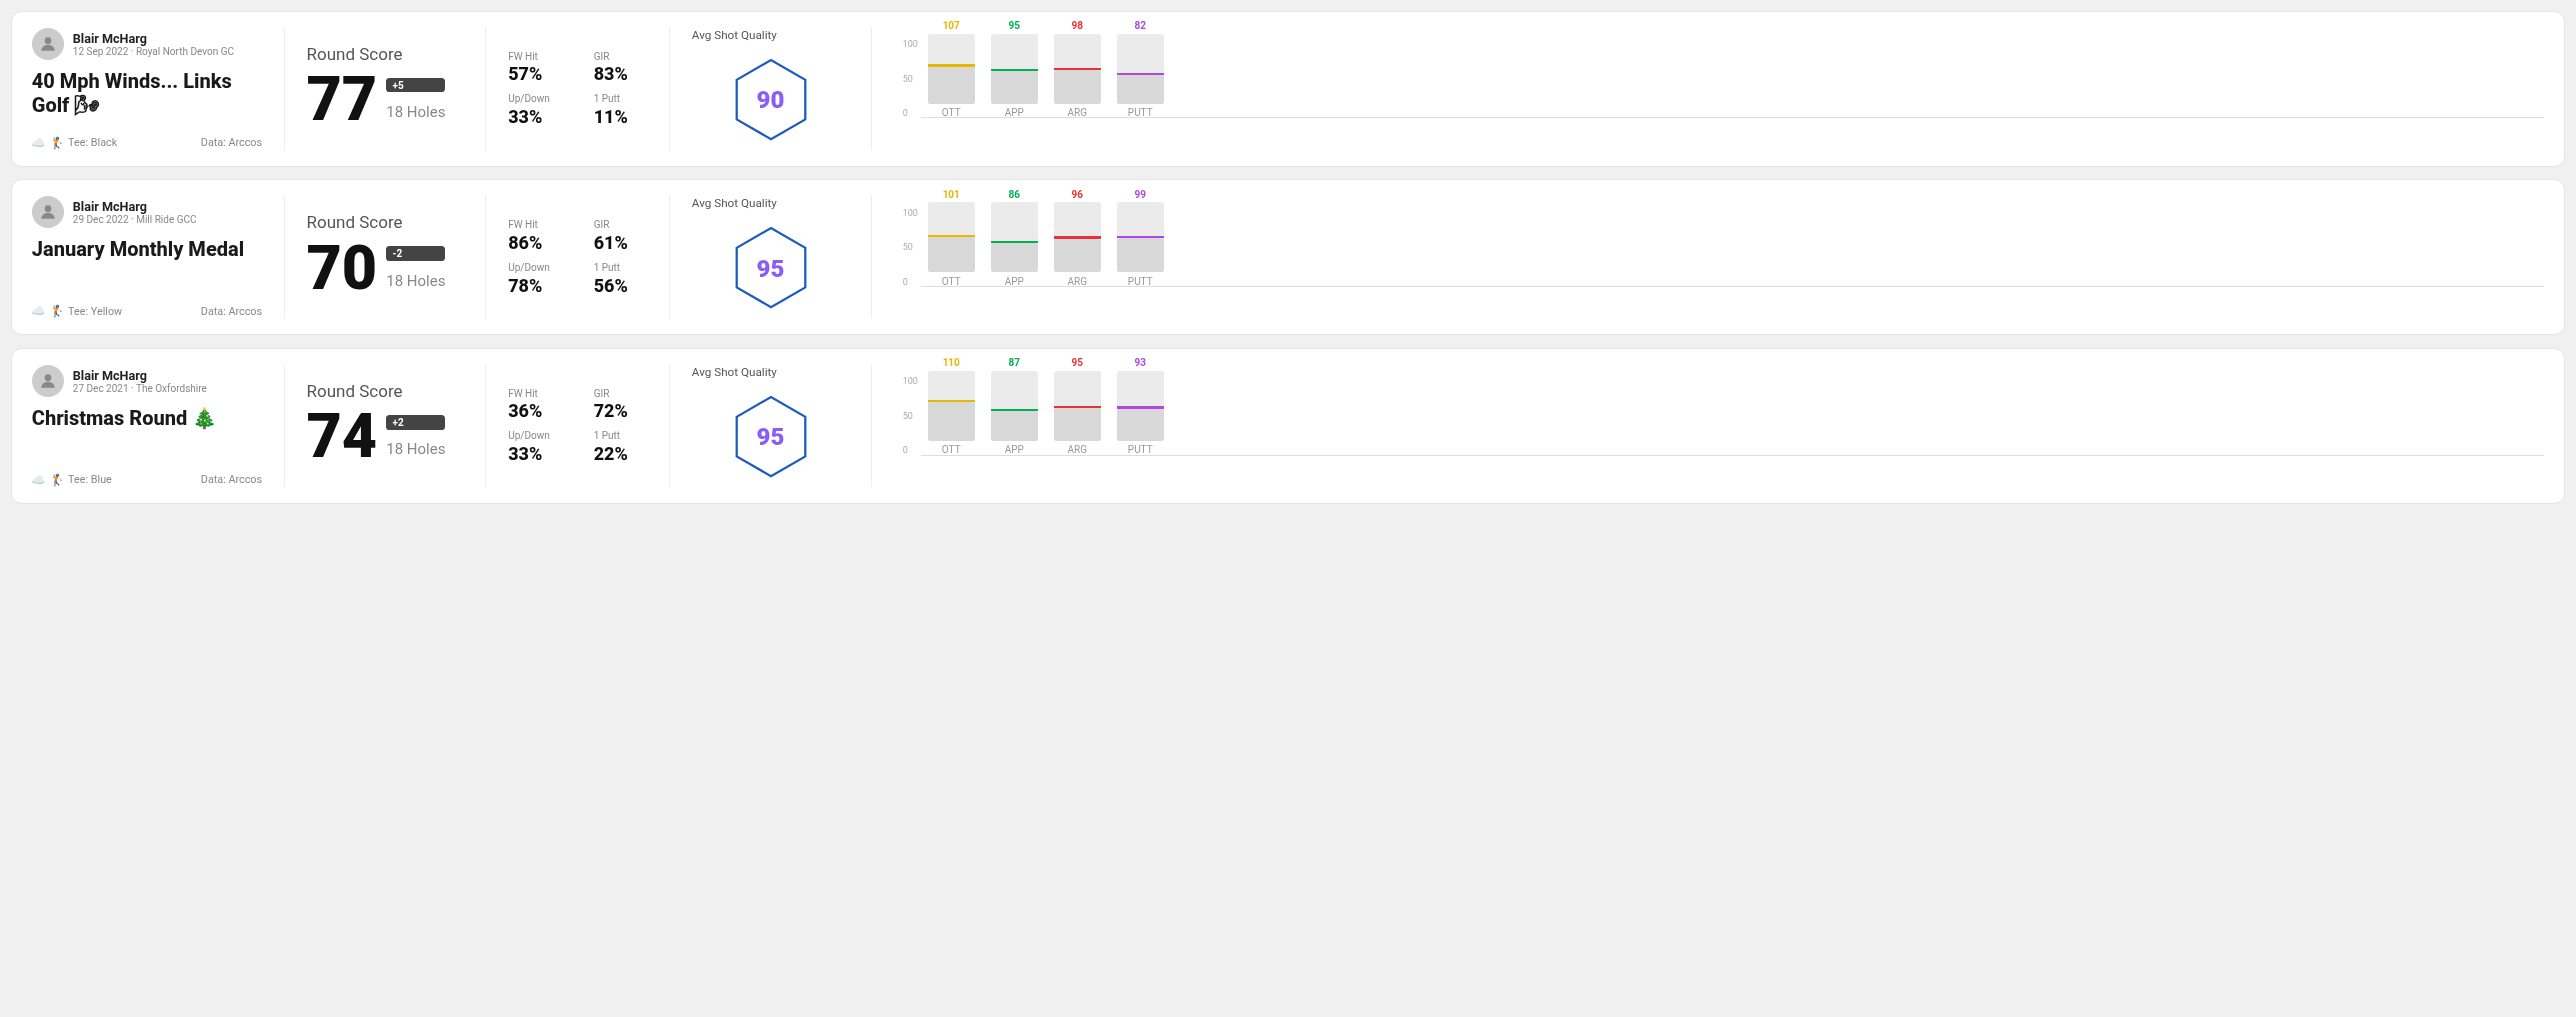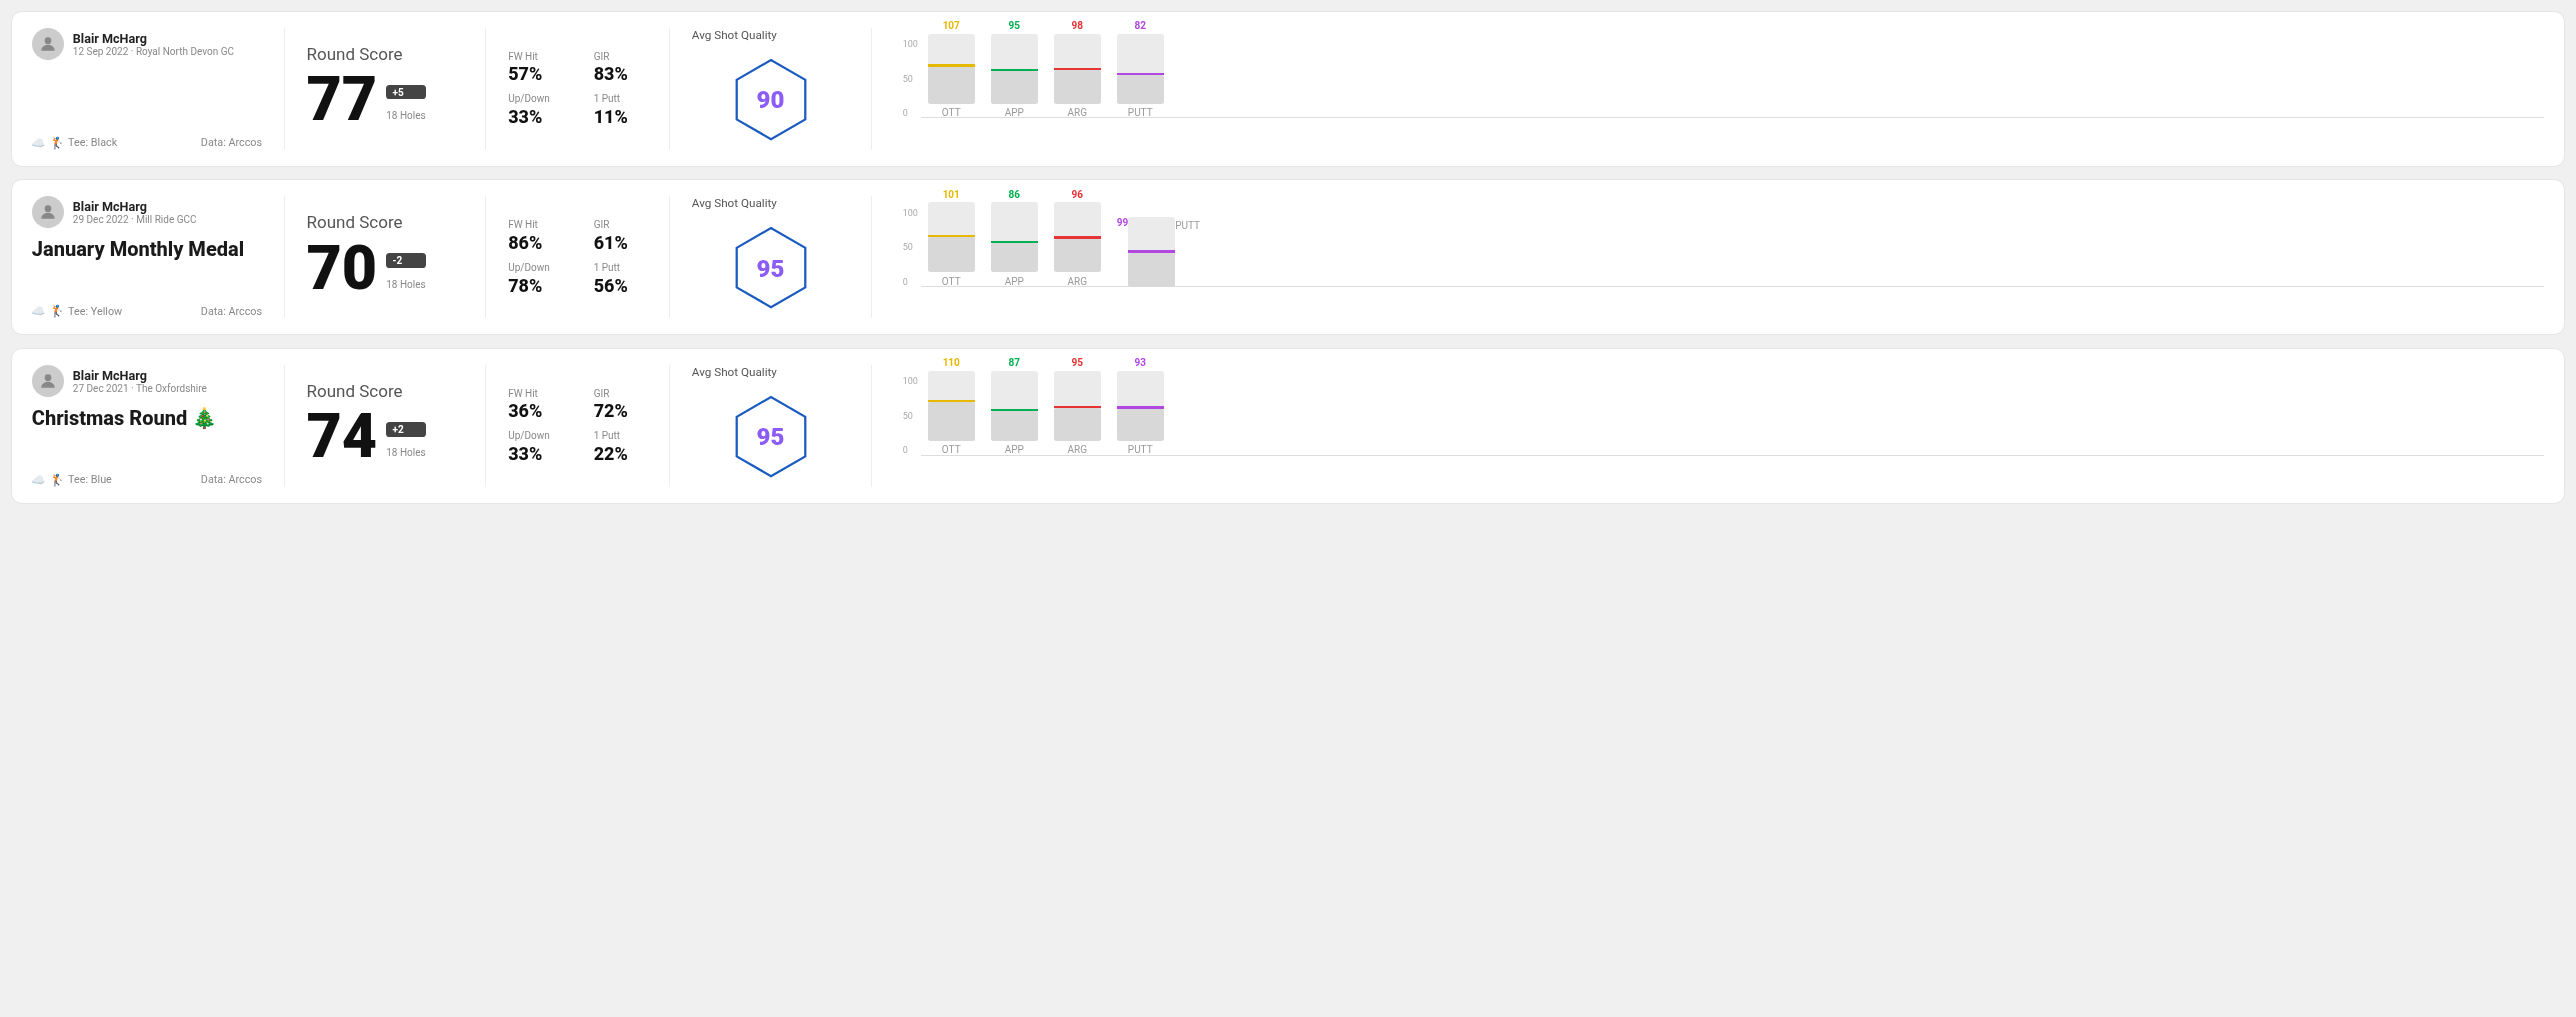--- a/index.html
+++ b/index.html
@@ -105,21 +105,21 @@
     .score-badge {
       background: #444;
       color: #fff;
       font-size: 10px;
       font-weight: 700;
       padding: 1.8px 6.3px;
       border-radius: 3.6px;
       margin-bottom: 7.2px;
     }
     .holes-label {
-      font-size: 10px;
+      font-size: 15px;
       color: #888;
     }
     .card-stats {
       width: 162px;
       min-width: 135px;
       display: flex;
       flex-direction: column;
       justify-content: center;
       border-right: 0.9px solid #eee;
       padding-right: 8px;
@@ -198,20 +198,21 @@
             <svg viewBox="0 0 24 24">
                 <circle cx="12" cy="8" r="4"></circle>
                 <path d="M4 20c0-4 3.6-7 8-7s8 3 8 7"></path>
               </svg>
           </div>
           <div>
             <span class="user-name">Blair McHarg</span>
             <span class="user-date-course">12 Sep 2022 · Royal North Devon GC</span>
           </div>
         </div>
+        <div class="round-title">40 Mph Winds... Links Golf 🌬</div>
       </div>
       <div class="card-footer">
         <div class="tee-info">
           <span class="tee-icon">☁️</span>
           <span class="tee-icon">🏌</span>
           <span>Tee: Black</span>
         </div>
         <span>Data: Arccos</span>
       </div>
     </div>
@@ -397,21 +398,21 @@
       <span style="font-size:10px;color:#999;margin-top:3.6px;">APP</span>
     </div>
           <div style="display:flex;flex-direction:column;align-items:center;position:relative;">
       <span style="font-size:10px;font-weight:700;color:#e63333;margin-bottom:2.7px;">96</span>
       <div style="width:47px;height:70px;background:#ebebeb;border-radius:2.7px;position:relative;">
         <div style="position:absolute;bottom:0;width:100%;height:48%;background:#d8d8d8;border-radius:2.7px;"></div>
         <div style="position:absolute;bottom:48%;width:100%;height:2.3px;background:#e63333;"></div>
       </div>
       <span style="font-size:10px;color:#999;margin-top:3.6px;">ARG</span>
     </div>
-          <div style="display:flex;position:relative;">
+          <div style="display:flex;flex-direction:column;align-items:center;position:relative;">
       <span style="font-size:10px;font-weight:700;color:#b048e0;margin-bottom:2.7px;">99</span>
       <div style="width:47px;height:70px;background:#ebebeb;border-radius:2.7px;position:relative;">
         <div style="position:absolute;bottom:0;width:100%;height:49%;background:#d8d8d8;border-radius:2.7px;"></div>
         <div style="position:absolute;bottom:49%;width:100%;height:2.3px;background:#b048e0;"></div>
       </div>
       <span style="font-size:10px;color:#999;margin-top:3.6px;">PUTT</span>
     </div>
         </div>
     </div>
   </div>

